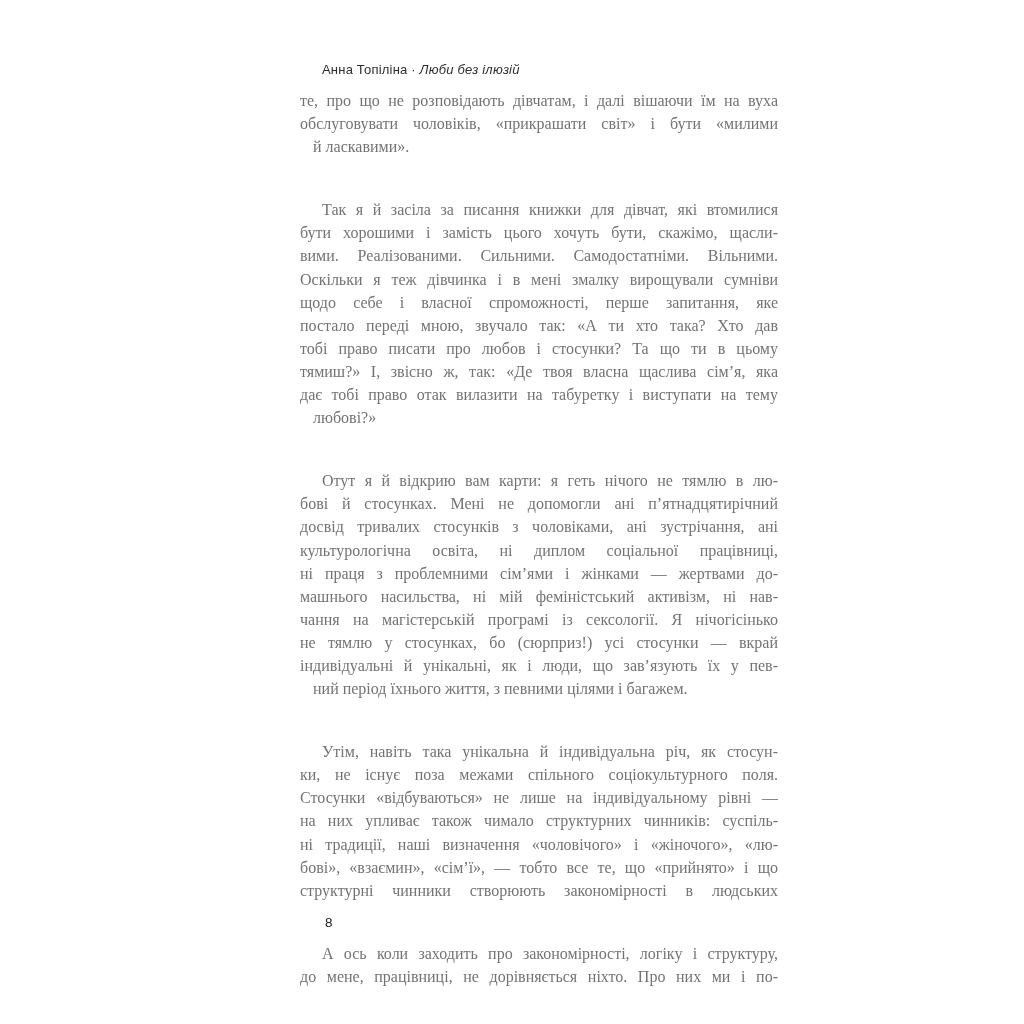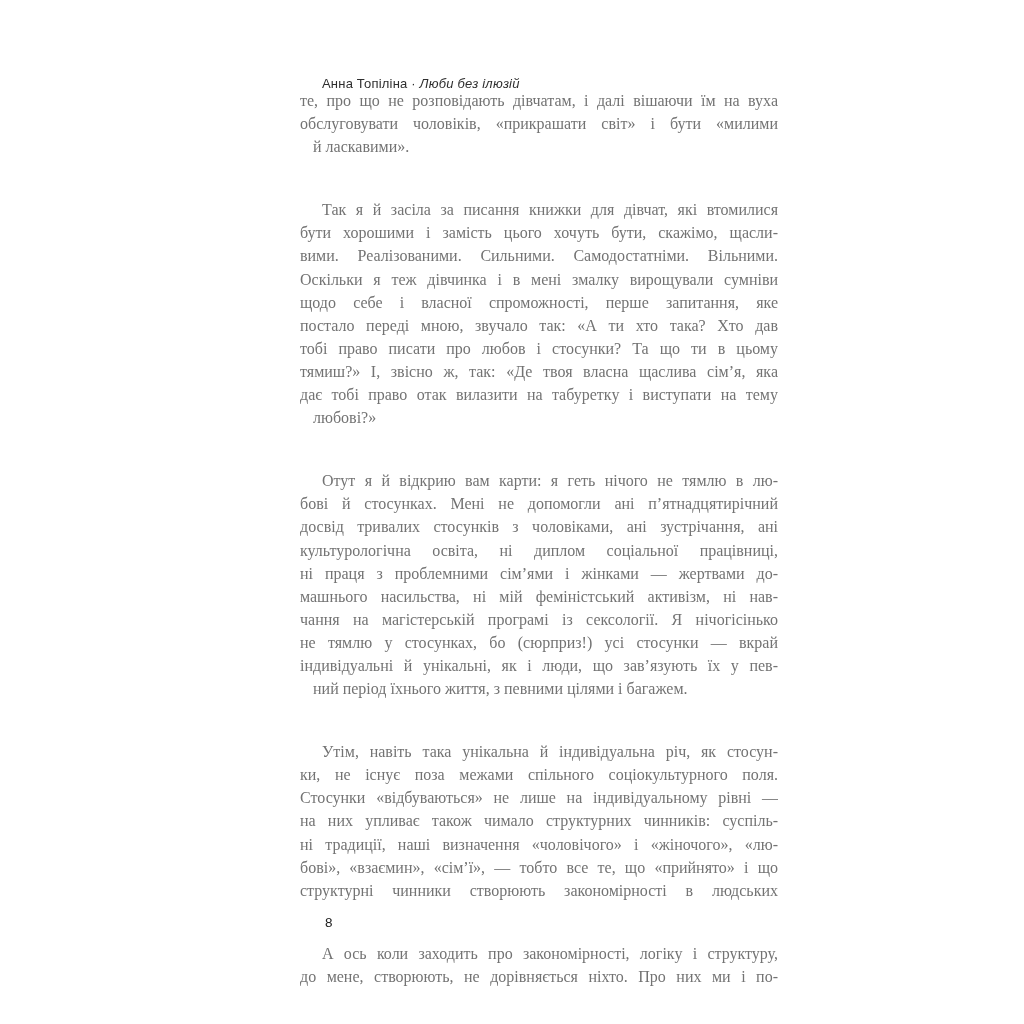--- a/index.html
+++ b/index.html
@@ -10,21 +10,21 @@
   .book-page {
     position: relative;
     width: 1024px;
     height: 1024px;
     background: #ffffff;
     overflow: hidden;
   }
   .running-header {
     position: absolute;
     left: 322px;
-    top: 76px;
+    top: 62px;
     font-family: "Liberation Sans", "DejaVu Sans", sans-serif;
     font-size: 13px;
     line-height: 16px;
     color: #2e2e2e;
     letter-spacing: 0.2px;
     white-space: pre;
   }
   .running-header .book-title {
     font-style: italic;
   }
@@ -94,18 +94,18 @@
       <div class="line">індивідуальні й унікальні, як і люди, що зав’язують їх у пев-</div>
       <div class="line para-end">ний період їхнього життя, з певними цілями і багажем.</div>
       <div class="line indent">Утім, навіть така унікальна й індивідуальна річ, як стосун-</div>
       <div class="line">ки, не існує поза межами спільного соціокультурного поля.</div>
       <div class="line">Стосунки «відбуваються» не лише на індивідуальному рівні —</div>
       <div class="line">на них упливає також чимало структурних чинників: суспіль-</div>
       <div class="line">ні традиції, наші визначення «чоловічого» і «жіночого», «лю-</div>
       <div class="line">бові», «взаємин», «сім’ї», — тобто все те, що «прийнято» і що</div>
       <div class="line">структурні чинники створюють закономірності в людських</div>
       <div class="line indent">А ось коли заходить про закономірності, логіку і структуру,</div>
-      <div class="line">до мене, створюють, не дорівняється ніхто. Про них ми і по-</div>
+      <div class="line">до мене, працівниці, не дорівняється ніхто. Про них ми і по-</div>
     </div>
 
   <div class="page-number">8</div>
 
 </div>
 
 </body></html>

